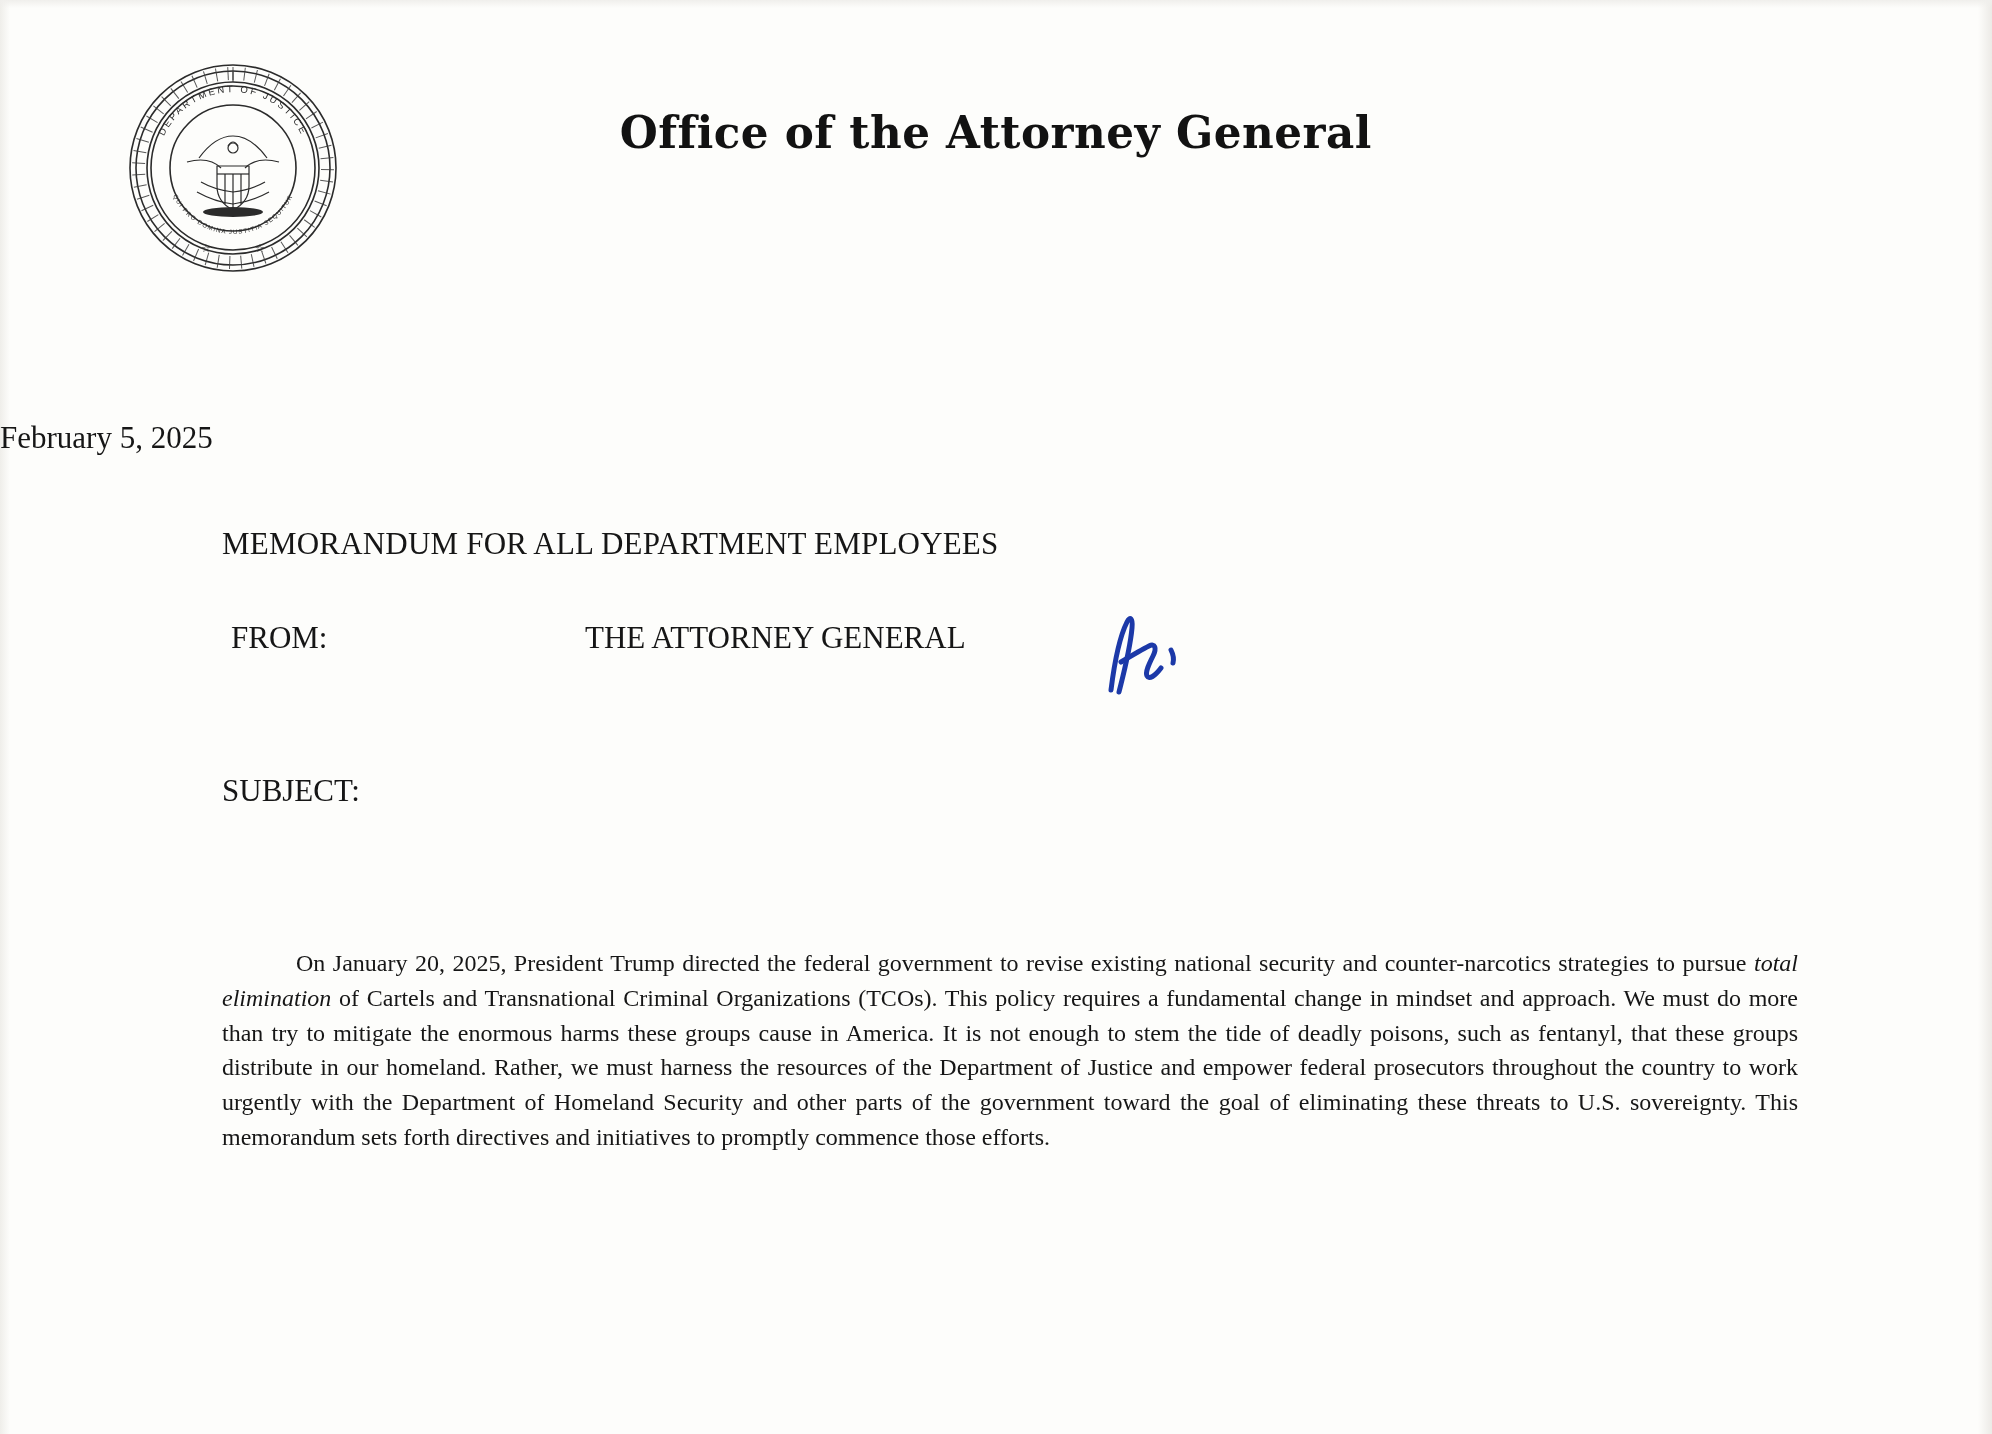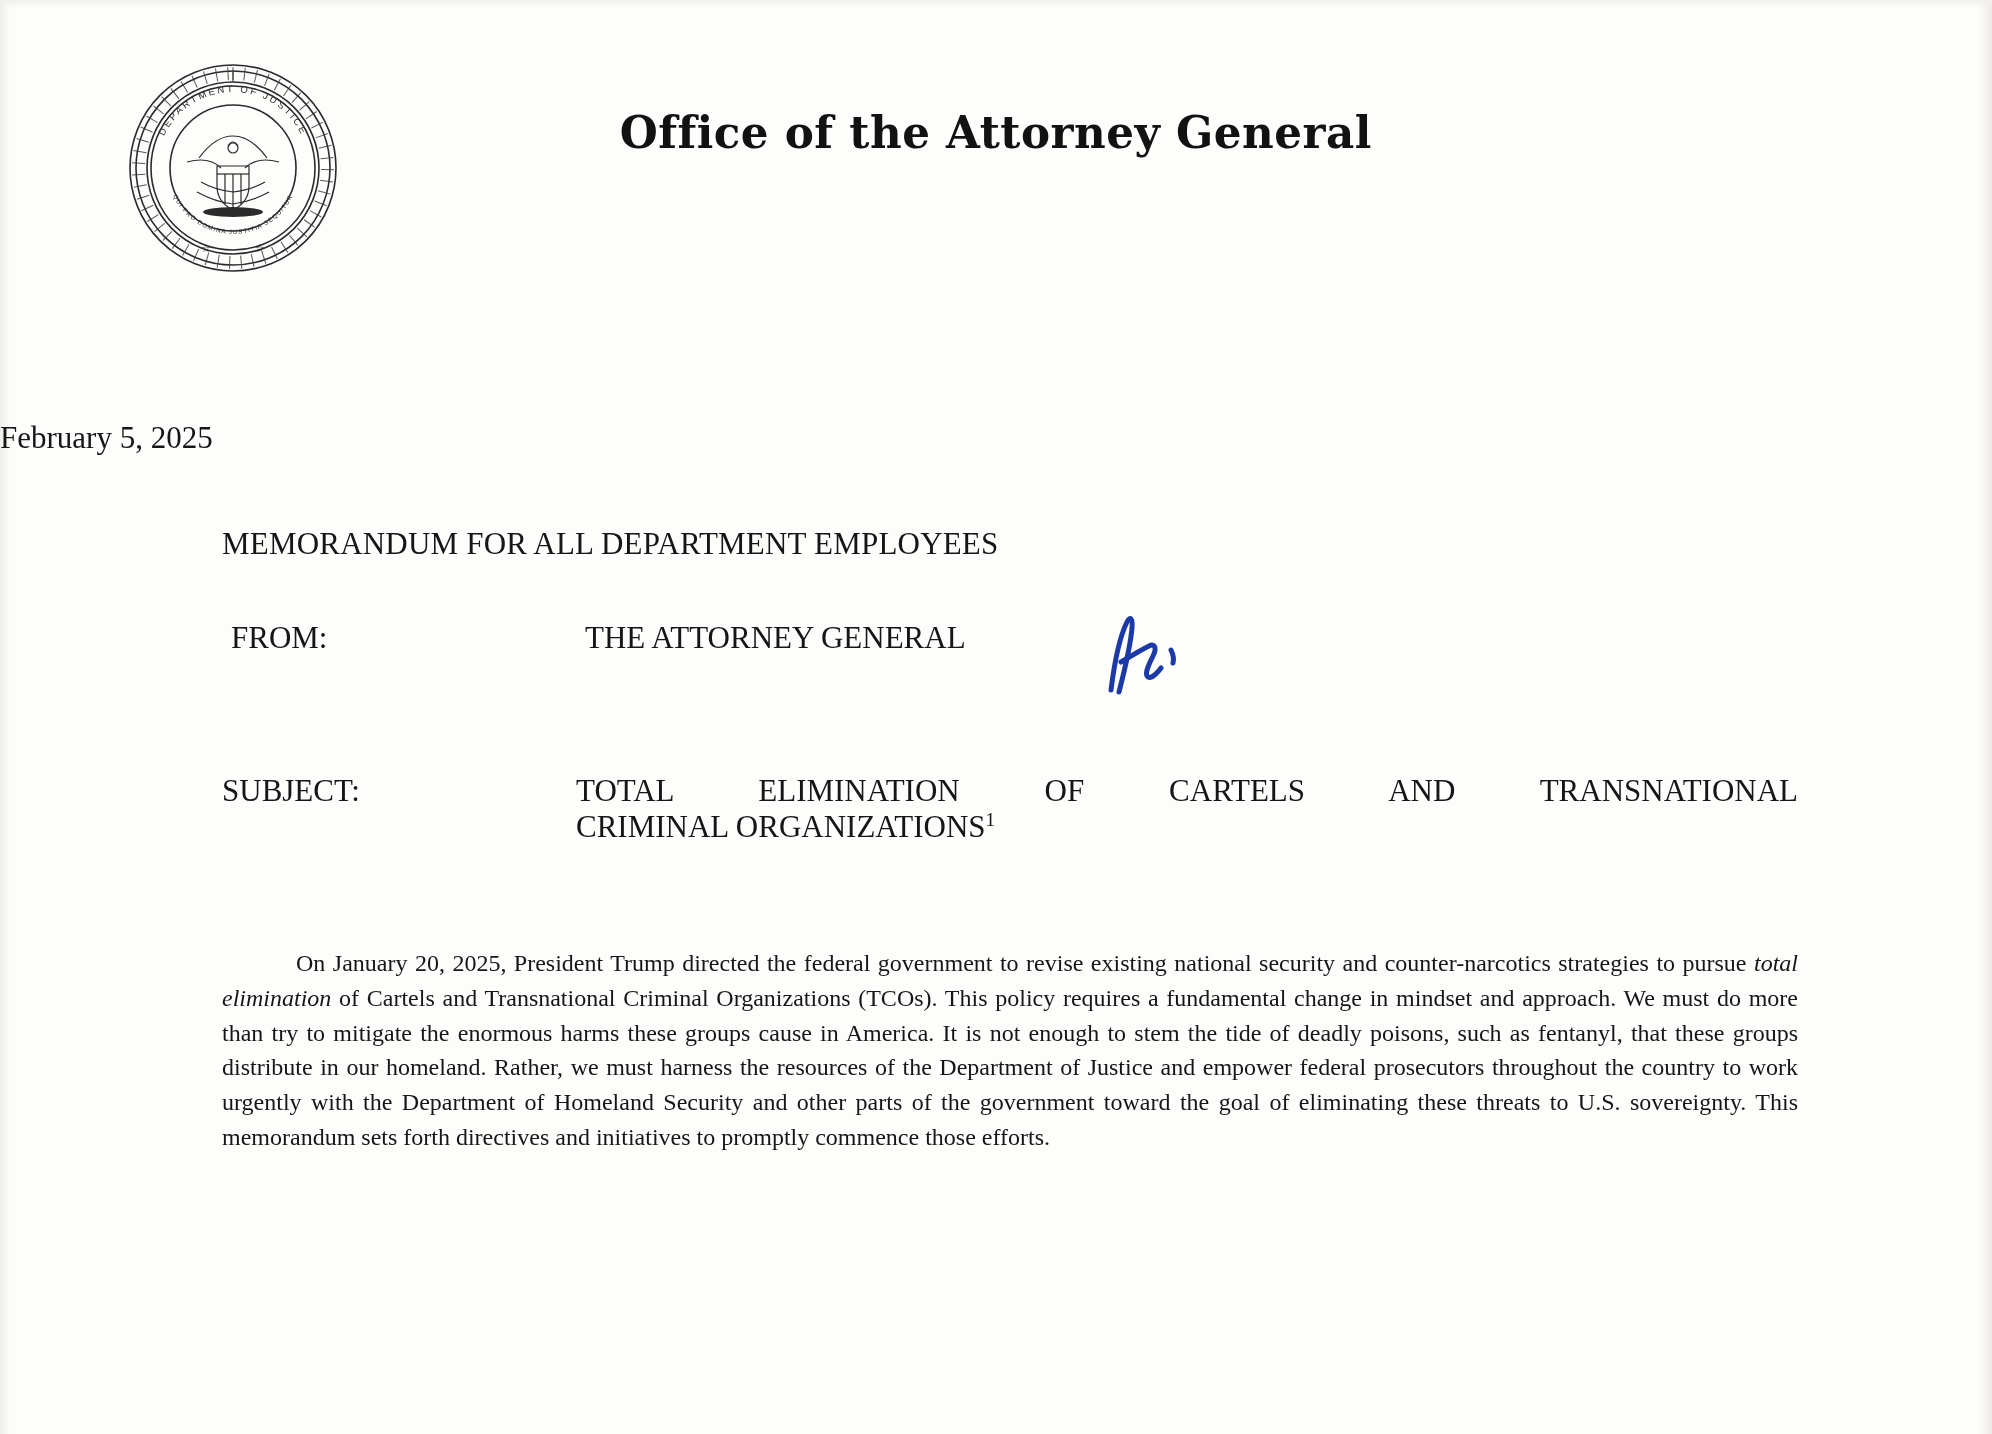--- a/index.html
+++ b/index.html
@@ -304,20 +304,20 @@
     <svg viewBox="0 0 110 100" xmlns="http://www.w3.org/2000/svg">
       <g fill="none" stroke="#1c39a8" stroke-width="5" stroke-linecap="round" stroke-linejoin="round">
         <path d="M14 84 C 18 52, 24 28, 30 16 C 33 10, 36 12, 35 22 C 33 44, 26 70, 22 86"></path>
         <path d="M24 56 C 34 50, 44 44, 52 40 C 58 37, 60 42, 56 50 C 52 58, 48 66, 50 70 C 52 74, 58 70, 64 62"></path>
         <path d="M74 44 C 76 48, 77 53, 76 57"></path>
       </g>
     </svg>
   </div>
 
   <div class="row-subject">
-    <span class="label">SUBJECT:</span><span class="subject-value"><span class="l1">TOTAL ELIMINATION OF CARTELS AND TRANSNATIONAL</span><span>CRIMINAL ORGANIZATIONS</span><sup>1</sup></span>
+    <span class="label">SUBJECT:</span>
   </div>
 
   <p class="para">
     <span class="indent"></span><span>On January 20, 2025, President Trump directed the federal government to revise existing national security and counter-narcotics strategies to pursue </span><i>total elimination</i><span> of Cartels and Transnational Criminal Organizations (TCOs).  This policy requires a fundamental change in mindset and approach.  We must do more than try to mitigate the enormous harms these groups cause in America.  It is not enough to stem the tide of deadly poisons, such as fentanyl, that these groups distribute in our homeland.  Rather, we must harness the resources of the Department of Justice and empower federal prosecutors throughout the country to work urgently with the Department of Homeland Security and other parts of the government toward the goal of eliminating these threats to U.S. sovereignty.  This memorandum sets forth directives and initiatives to promptly commence those efforts.</span>
   </p>
 
 </div>
 
 </body></html>

